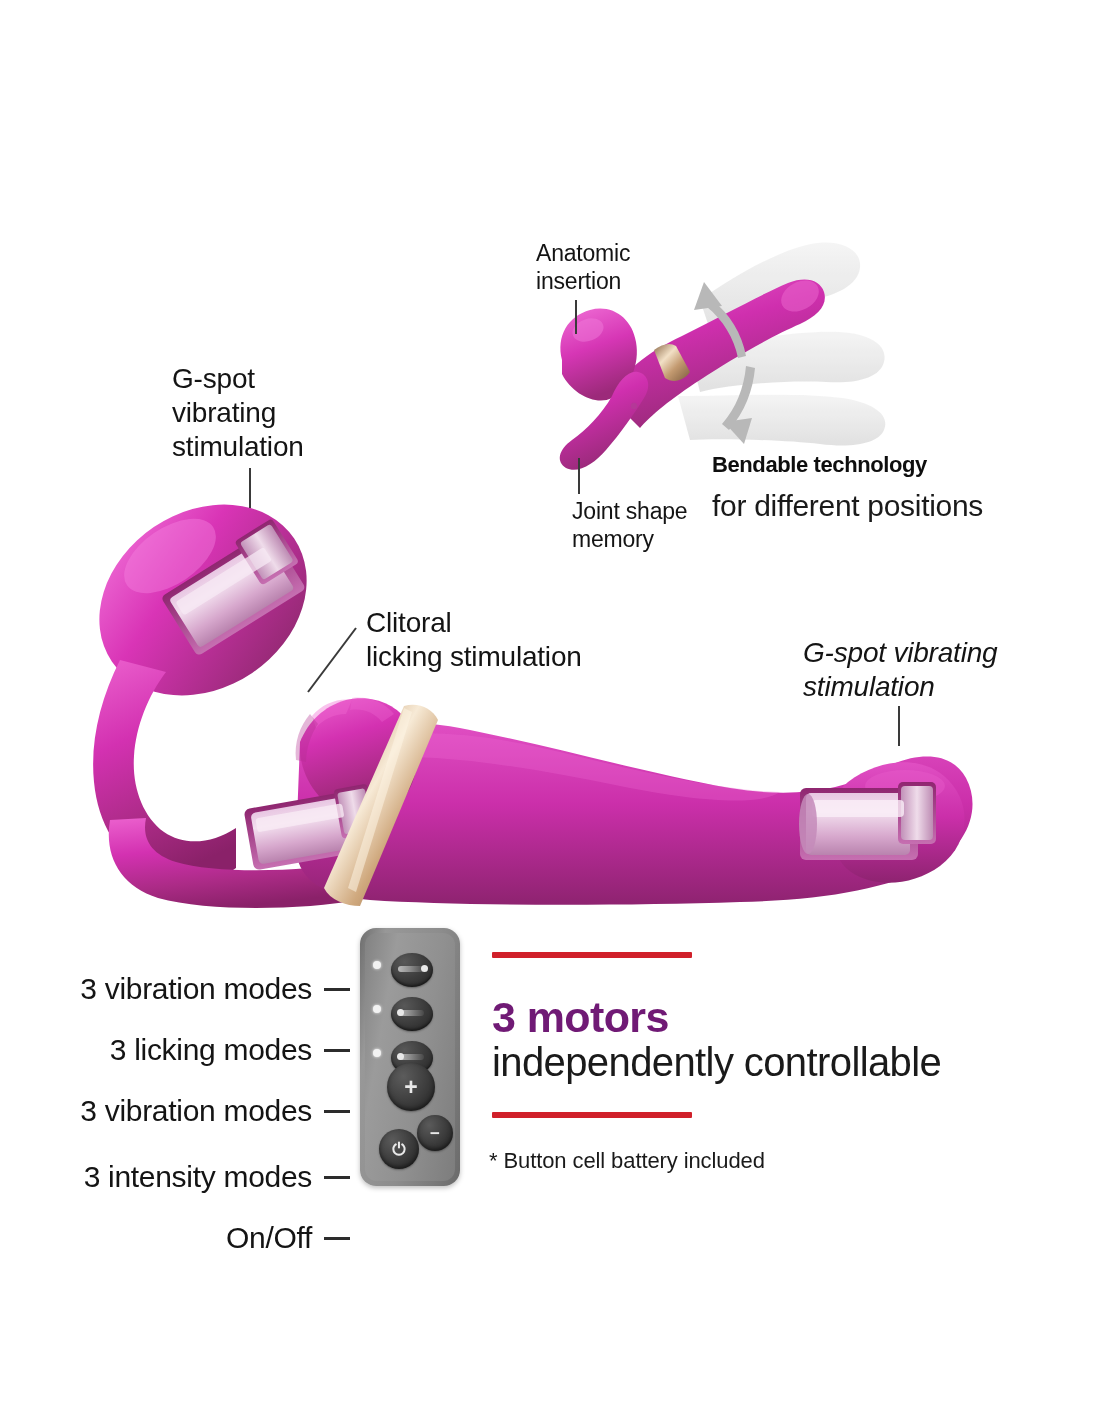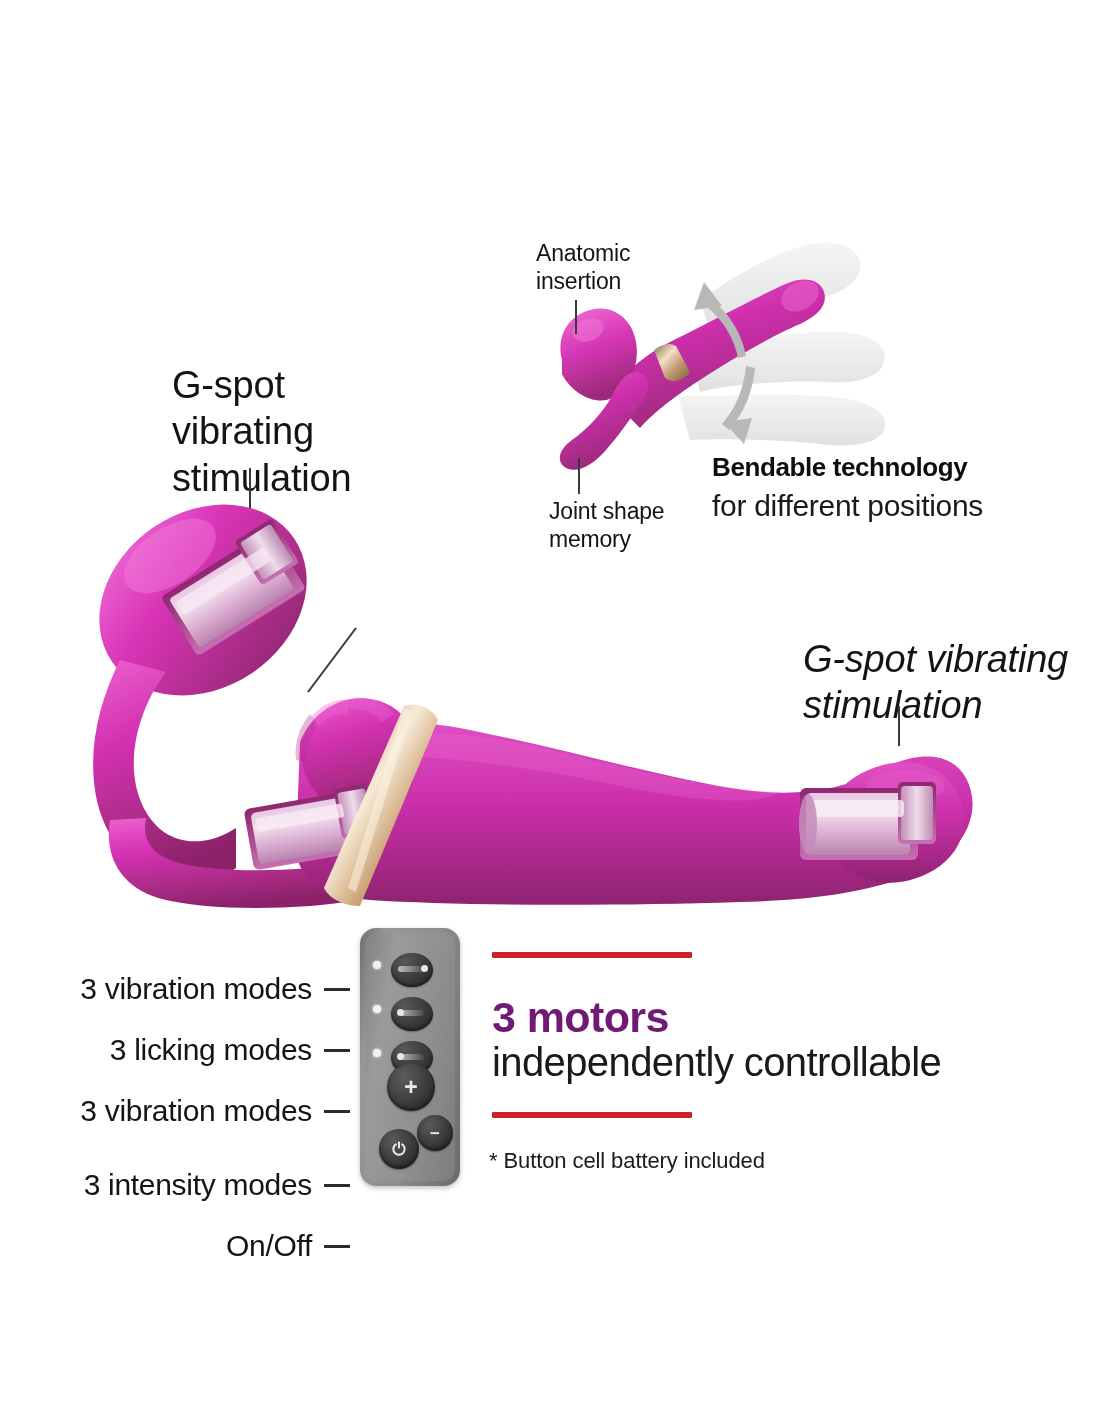--- a/index.html
+++ b/index.html
@@ -16,41 +16,41 @@
     position: relative;
     width: 1096px;
     height: 1422px;
     background: #ffffff;
     overflow: hidden;
   }
 
   
   .label {
     position: absolute;
-    font-size: 38px;
+    font-size: 28px;
     line-height: 1.22;
     color: #141414;
     font-weight: 400;
     letter-spacing: -0.2px;
     white-space: pre-line;
   }
   .label.small {
     font-size: 23px;
     line-height: 1.2;
   }
   .leader-v {
     position: absolute;
     width: 2px;
     background: #3a3a3a;
   }
 
   
   .bend-head {
     position: absolute;
-    font-size: 26px;
+    font-size: 22px;
     font-weight: bold;
     color: #0e0e0e;
     letter-spacing: -0.4px;
   }
   .bend-sub {
     position: absolute;
     font-size: 30px;
     font-weight: 400;
     color: #1a1a1a;
     letter-spacing: -0.3px;
@@ -283,21 +283,21 @@
       <path d="M746 366 C 744 388, 736 408, 722 424 L 729 430 C 745 412, 753 390, 755 368 Z"></path>
       <polygon points="744,444 724,422 752,418"></polygon>
     </g>
   </svg>
 
   <div class="label small" style="left:536px; top:240px;">Anatomic
 insertion</div>
   <div class="leader-v" style="left:575px; top:300px; height:34px;"></div>
 
   <div class="leader-v" style="left:578px; top:458px; height:36px;"></div>
-  <div class="label small" style="left:549px; top:498px;">Joint shape
+  <div class="label small" style="left:572px; top:498px;">Joint shape
 memory</div>
 
   <div class="bend-head" style="left:712px; top:452px;">Bendable technology</div>
   <div class="bend-sub" style="left:712px; top:489px;">for different positions</div>
 
   <svg class="abs-svg" width="1100" height="960" aria-hidden="true">
     <defs>
       <linearGradient id="gBody" x1="0.15" y1="0" x2="0.45" y2="1">
         <stop offset="0%" stop-color="#e95ccb"></stop>
         <stop offset="35%" stop-color="#d331b1"></stop>
@@ -425,20 +425,22 @@
              L 360 906
              C 346 906, 330 900, 324 888 Z" fill="url(#gGold)"></path>
     <path d="M412 712 L 356 892 L 348 888 L 404 708 Z" fill="#fdf4e4" opacity="0.55"></path>
   </svg>
 
   <div class="label" style="left:172px; top:362px;">G-spot
 vibrating
 stimulation</div>
   <div class="leader-v" style="left:249px; top:468px; height:40px;"></div>
 
+  <div class="label" style="left:366px; top:606px;">Clitoral
+licking stimulation</div>
   <svg class="abs-svg" width="1100" height="960" aria-hidden="true">
     <line x1="356" y1="628" x2="308" y2="692" stroke="#3a3a3a" stroke-width="2"></line>
   </svg>
 
   <div class="label" style="left:803px; top:636px;font-style:italic;">G-spot vibrating
 stimulation</div>
   <div class="leader-v" style="left:898px; top:706px; height:40px;"></div>
 
   <div style="position:absolute; left:50px; top:948px; width:300px;">
     <div class="mode-row" style="top:0px; position:relative; height:40px;">
@@ -446,21 +448,21 @@
       <span class="mode-dash"></span>
     </div>
     <div class="mode-row" style="position:relative; height:40px;">
       <span class="mode-text">3 licking modes</span>
       <span class="mode-dash"></span>
     </div>
     <div class="mode-row" style="position:relative; height:40px;">
       <span class="mode-text">3 vibration modes</span>
       <span class="mode-dash"></span>
     </div>
-    <div class="mode-row" style="position:relative; height:40px; margin-top:34px;">
+    <div class="mode-row" style="position:relative; height:40px; margin-top:26px;">
       <span class="mode-text">3 intensity modes</span>
       <span class="mode-dash"></span>
     </div>
     <div class="mode-row" style="position:relative; height:40px;">
       <span class="mode-text">On/Off</span>
       <span class="mode-dash"></span>
     </div>
   </div>
 
   <div class="remote">

